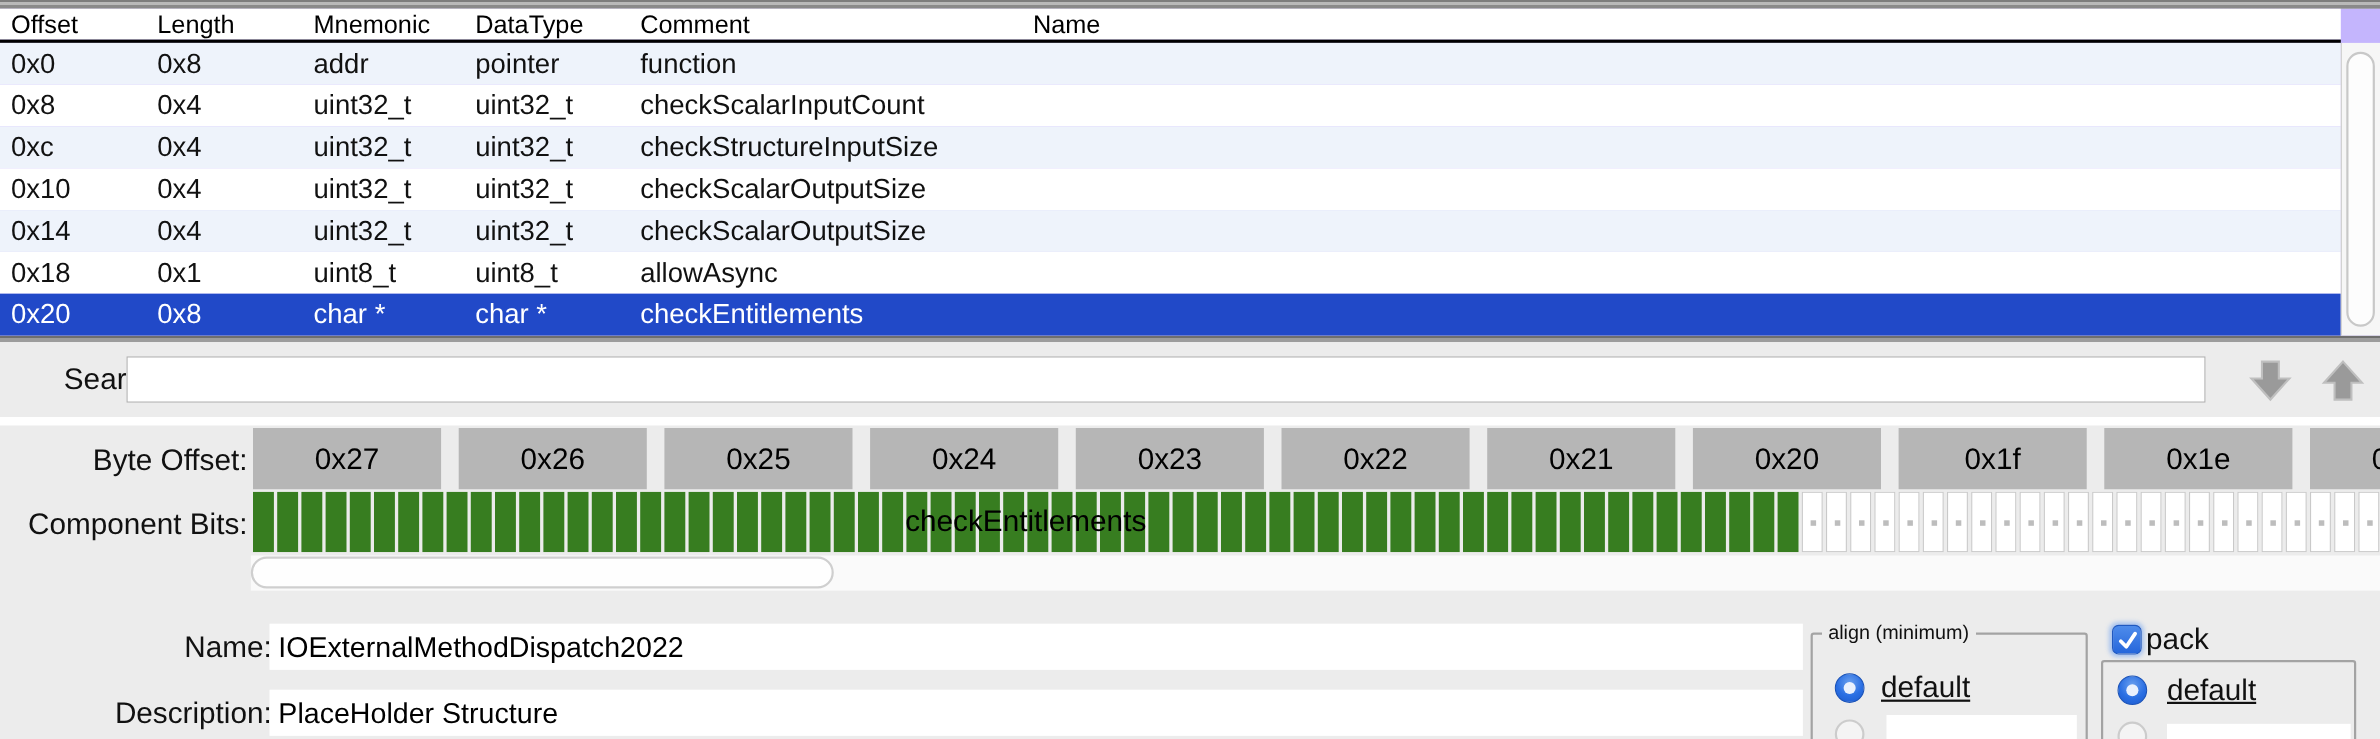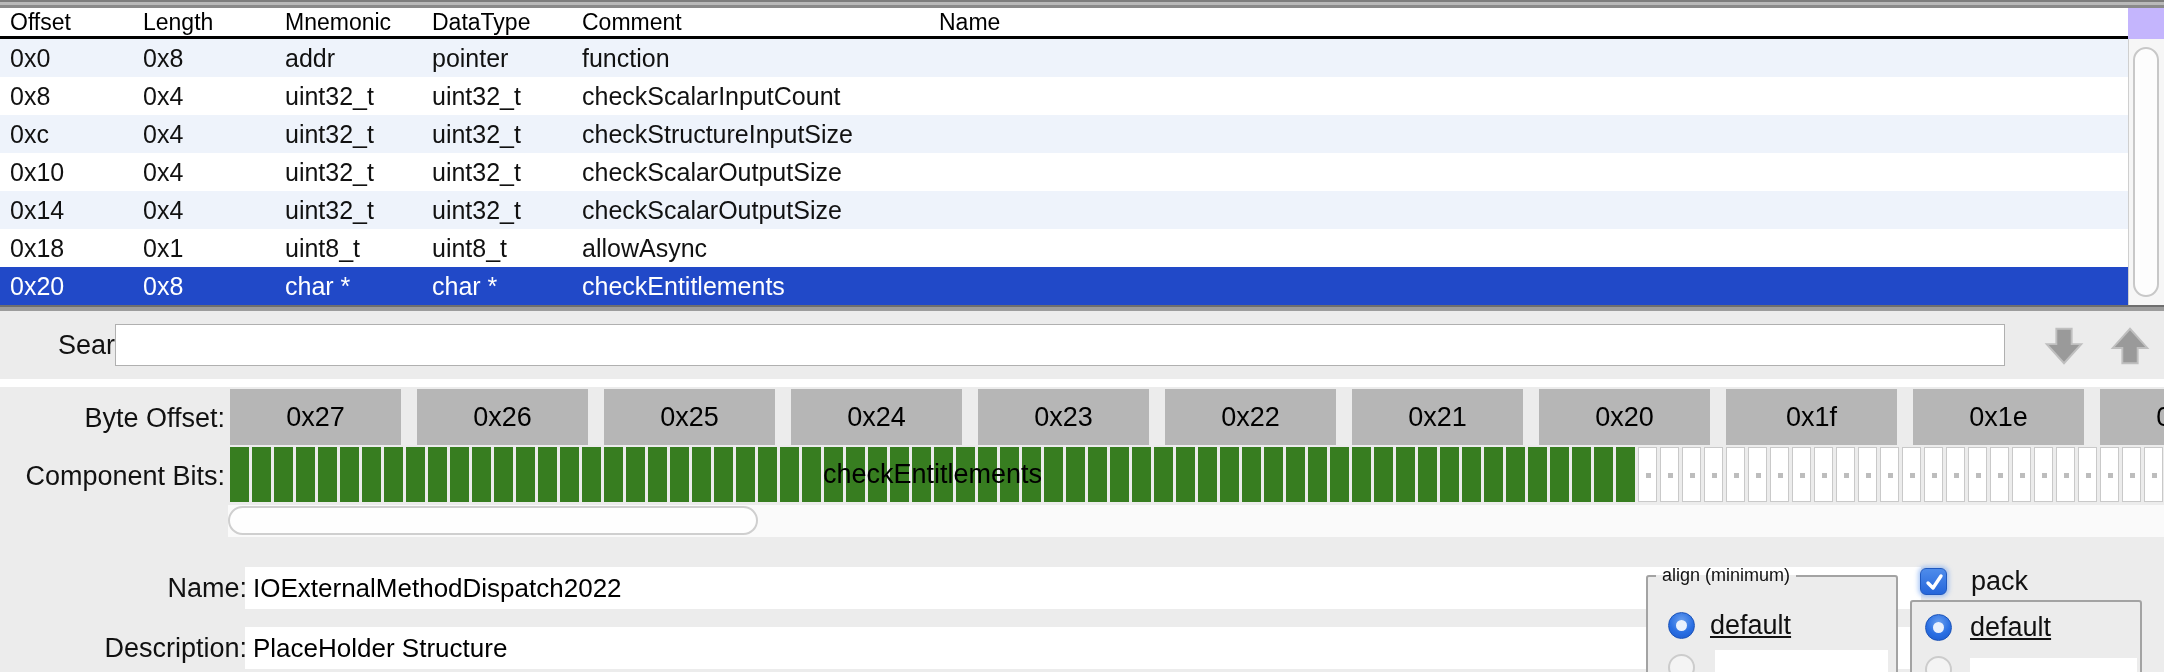--- a/index.html
+++ b/index.html
@@ -52,41 +52,41 @@
                           margin: -2px 0 0 -2px; background: #bdbdbd; }
   .component-label { position: absolute; left: 0; width: 1405px; top: 0; height: 55px;
                      line-height: 55px; text-align: center; font-size: 27px; color: #000; }
   .hscroll { position: absolute; left: 228px; right: 0; top: 118px; height: 32px; background: #fafafa; }
   .hthumb { position: absolute; left: 0; top: 1px; width: 530px; height: 29px;
             background: #fefefe; border: 2px solid #cfcfcf; border-radius: 15px; }
 
   .field-row { position: absolute; left: 0; height: 42px; }
   .field-row .flabel { position: absolute; left: 12px; width: 235px; text-align: right; font-size: 27px;
                        line-height: 42px; }
-  .field-row .finput { position: absolute; left: 245px; width: 1676px; height: 42px; border: none;
+  .field-row .finput { position: absolute; left: 245px; width: 1394px; height: 42px; border: none;
                        background: #fff; font-size: 26px; padding: 0 8px; outline: none;
                        font-family: "Liberation Sans", sans-serif; }
   #name-row { top: 180px; }
   #desc-row { top: 240px; }
 
   fieldset.group { position: absolute; border: 2px solid #a3a3a3; border-radius: 3px; background: #ececec; }
   fieldset.group legend { font-size: 18px; padding: 0 6px; margin-left: 8px; }
   #align-group { left: 1646px; top: 178px; width: 252px; height: 130px; }
   #pack-group  { left: 1910px; top: 213px; width: 232px; height: 100px; }
 
   .radio { width: 27px; height: 27px; border-radius: 50%; position: absolute; }
   .radio.on { background: radial-gradient(circle at 50% 32%, #6ba0ee, #2a6fe3 55%, #1c59cc);
               border: 1px solid #1b53b8; }
   .radio.on::after { content: ""; position: absolute; left: 50%; top: 50%; width: 11px; height: 11px;
                      margin: -5.5px 0 0 -5.5px; border-radius: 50%; background: #eaf1fd; }
   .radio.off { background: #f4f4f4; border: 2px solid #cccccc; }
   .opt-label { position: absolute; font-size: 27px; line-height: 27px; text-decoration: underline; }
   .mini-field { position: absolute; background: #fff; border: none; height: 50px; }
 
-  .pack-line { position: absolute; left: 1920px; top: 179px; display: flex; align-items: center; gap: 24px; }
+  .pack-line { position: absolute; left: 1920px; top: 179px; display: flex; align-items: center; gap: 4px; }
   .checkbox { width: 27px; height: 27px; border-radius: 6px;
               background: linear-gradient(#4e8ceb, #2566db); border: 1px solid #2059c0;
               box-shadow: 0 0 4px 2px rgba(110,160,240,.55); position: relative; }
   .checkbox svg { position: absolute; left: 3px; top: 3px; }
   .pack-label { font-size: 27px; }
 </style>
 </head>
 <body>
 
 <div>

